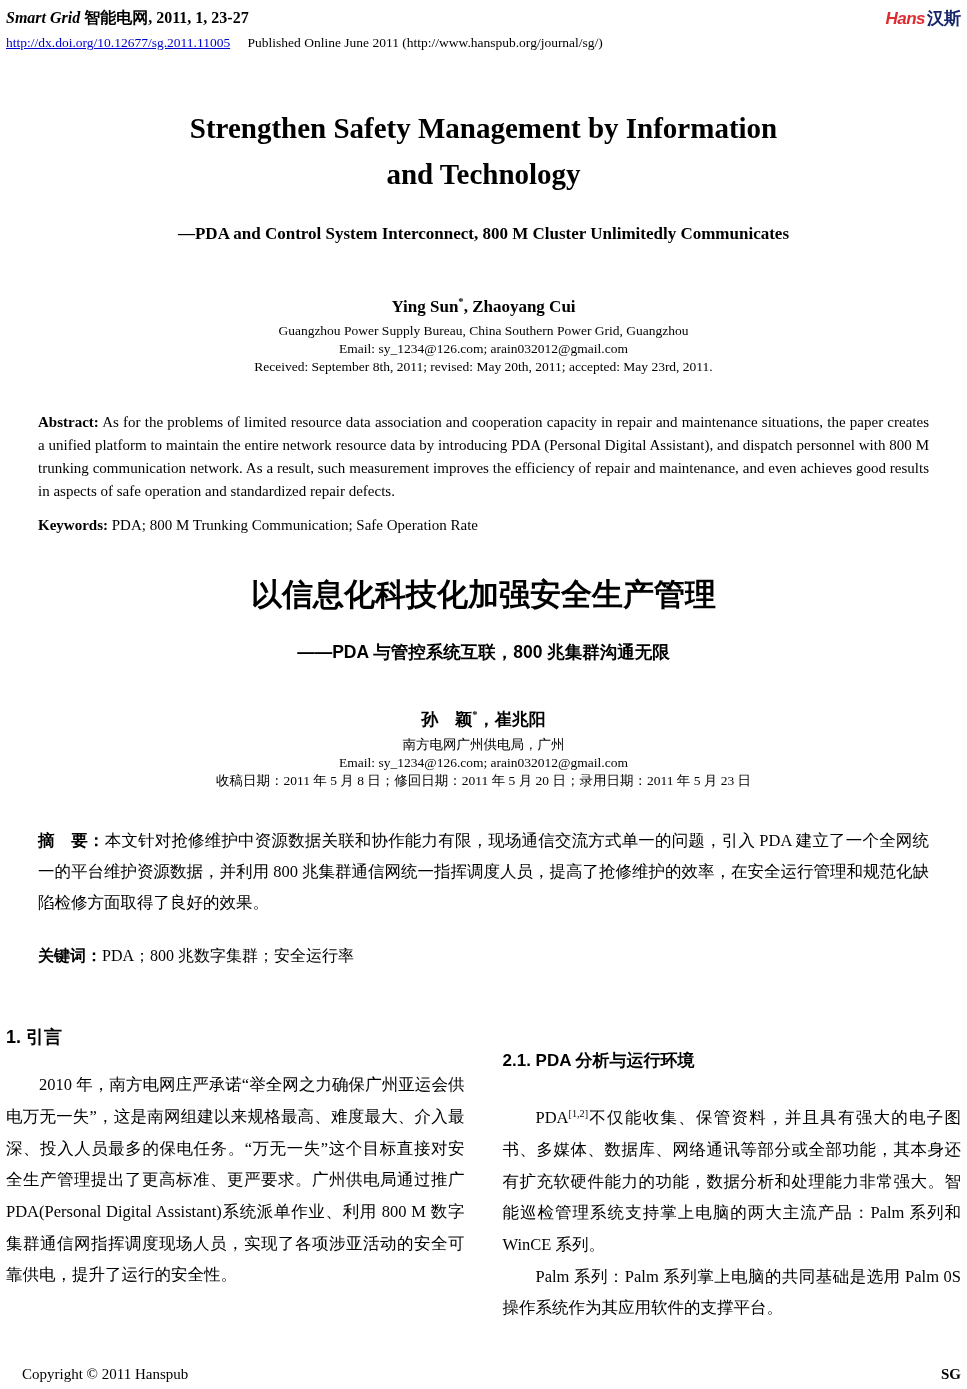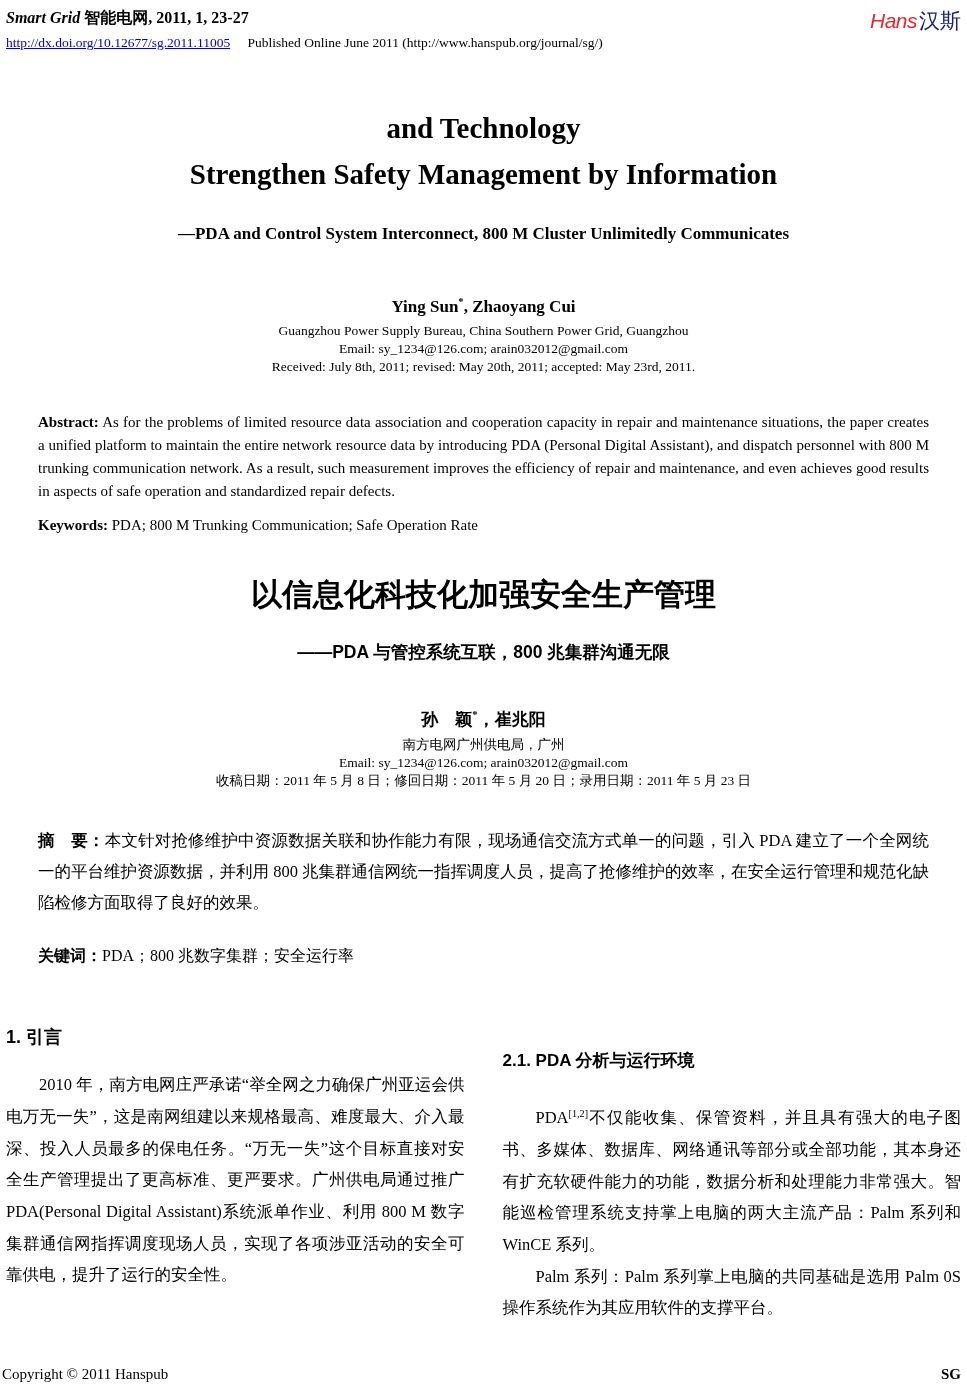--- a/index.html
+++ b/index.html
@@ -13,21 +13,21 @@
   }
   .page { padding: 8px 6px 0 6px; }
 
   
   .hdr { display: flex; justify-content: space-between; align-items: flex-start; }
   .hdr-line1 { font-size: 16px; font-weight: bold; }
   .hdr-line1 .it { font-style: italic; }
   .hdr-line2 { font-size: 13.5px; margin-top: 6px; }
   .hdr-line2 a { color: #0000cc; text-decoration: underline; cursor: pointer; }
   .hdr-line2 .pub { margin-left: 14px; }
-  .logo { font-family: "Liberation Sans", sans-serif; font-weight: normal; font-size: 21px; white-space: nowrap; line-height: 1; padding-top: 2px; }
+  .logo { font-family: "Liberation Sans", sans-serif; font-weight: bold; font-size: 17px; white-space: nowrap; line-height: 1; padding-top: 2px; }
   .logo .hans { color: #e02a2e; font-style: italic; letter-spacing: -0.5px; }
   .logo .hanzi { color: #15246b; margin-left: 2px; }
 
   
   .title-en { margin-top: 54px; text-align: center; font-weight: bold; font-size: 29px; line-height: 1.6; }
   .title-en span { display: block; }
   .subtitle-en { margin-top: 26px; text-align: center; font-weight: bold; font-size: 17px; }
 
   .authors-en { margin-top: 53px; text-align: center; }
   .names-en { font-size: 17px; font-weight: bold; }
@@ -52,21 +52,21 @@
   
   .columns { display: flex; gap: 38px; margin-top: 58px; }
   .col { flex: 1 1 0; min-width: 0; }
   .h1s { font-size: 18px; font-weight: bold; font-family: "Liberation Sans", sans-serif; }
   .h2s { font-size: 17px; font-weight: bold; font-family: "Liberation Sans", sans-serif; margin-top: 24px; }
   .para { font-size: 16.5px; line-height: 1.92; text-align: justify; text-indent: 2em; }
   .col-left .para { margin-top: 20px; }
   .col-right .para1 { margin-top: 30px; }
 
   
-  .footer { position: absolute; left: 2px; right: 6px; bottom: 6px; display: flex; justify-content: space-between; font-size: 15px; }
+  .footer { position: absolute; left: 22px; right: 6px; bottom: 6px; display: flex; justify-content: space-between; font-size: 15px; }
   .footer .abbrev { font-weight: bold; margin-left: 20px; }
 </style>
 </head>
 <body>
 
 <div class="page">
 
   <div class="hdr">
     <div class="hdr-left">
       <div class="hdr-line1">
@@ -77,31 +77,31 @@
         <a href="#">http://dx.doi.org/10.12677/sg.2011.11005</a>
         <span class="pub">Published Online June 2011 (http://www.hanspub.org/journal/sg/)</span>
       </div>
     </div>
     <div class="logo">
       <span class="hans">Hans</span><span class="hanzi">汉斯</span>
     </div>
   </div>
 
   <div class="title-en">
+    <span>Strengthen Safety Management by Information</span>
     <span>and Technology</span>
-    <span>Strengthen Safety Management by Information</span>
   </div>
   <div class="subtitle-en">—PDA and Control System Interconnect, 800 M Cluster Unlimitedly Communicates</div>
 
   <div class="authors-en">
     <div class="names-en"><span>Ying Sun</span><span class="sup">*</span><span>, Zhaoyang Cui</span></div>
     <div class="meta">
       <div>Guangzhou Power Supply Bureau, China Southern Power Grid, Guangzhou</div>
       <div>Email: sy_1234@126.com; arain032012@gmail.com</div>
-      <div>Received: July 8th, 2011; revised: May 20th, 2011; accepted: May 23rd, 2011.</div>
+      <div>Received: September 8th, 2011; revised: May 20th, 2011; accepted: May 23rd, 2011.</div>
     </div>
   </div>
 
   <div class="abstract-en">
     <span class="b">Abstract:</span>
     <span>As for the problems of limited resource data association and cooperation capacity in repair and maintenance situations, the paper creates a unified platform to maintain the entire network resource data by introducing PDA (Personal Digital Assistant), and dispatch personnel with 800 M trunking communication network. As a result, such measurement improves the efficiency of repair and maintenance, and even achieves good results in aspects of safe operation and standardized repair defects.</span>
   </div>
 
   <div class="kw-en">
     <span class="b">Keywords:</span>

